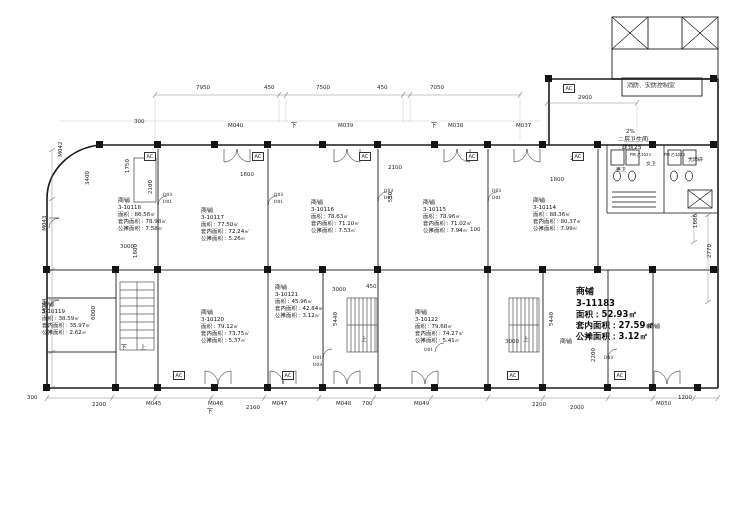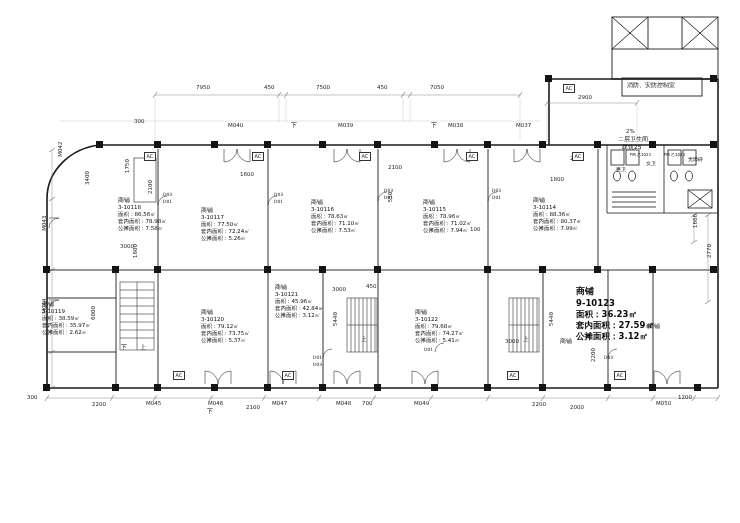--- a/index.html
+++ b/index.html
@@ -208,22 +208,22 @@
     </div>
     <div class="shop-block" style="left: 415px; top: 308px;">
       <div class="shop-title">商铺</div>
       <div class="shop-number">3-10122</div>
       <div class="shop-line">面积：79.68㎡</div>
       <div class="shop-line">套内面积：74.27㎡</div>
       <div class="shop-line">公摊面积：5.41㎡</div>
     </div>
     <div class="shop-block big" style="left: 576px; top: 286px;">
       <div class="shop-title">商铺</div>
-      <div class="shop-number">9-10123</div>
-      <div class="shop-line">面积：36.23㎡</div>
+      <div class="shop-number">3-11183</div>
+      <div class="shop-line">面积：52.93㎡</div>
       <div class="shop-line">套内面积：27.59㎡</div>
       <div class="shop-line">公摊面积：3.12㎡</div>
     </div>
 
   <span class="plain-shop" style="left: 560px; top: 337px;">商铺</span>
     <span class="plain-shop" style="left: 648px; top: 322px;">商铺</span>
 
   <span class="dim" style="left: 196px; top: 84px;">7950</span>
     <span class="dim" style="left: 264px; top: 84px;">450</span>
     <span class="dim" style="left: 316px; top: 84px;">7500</span>

